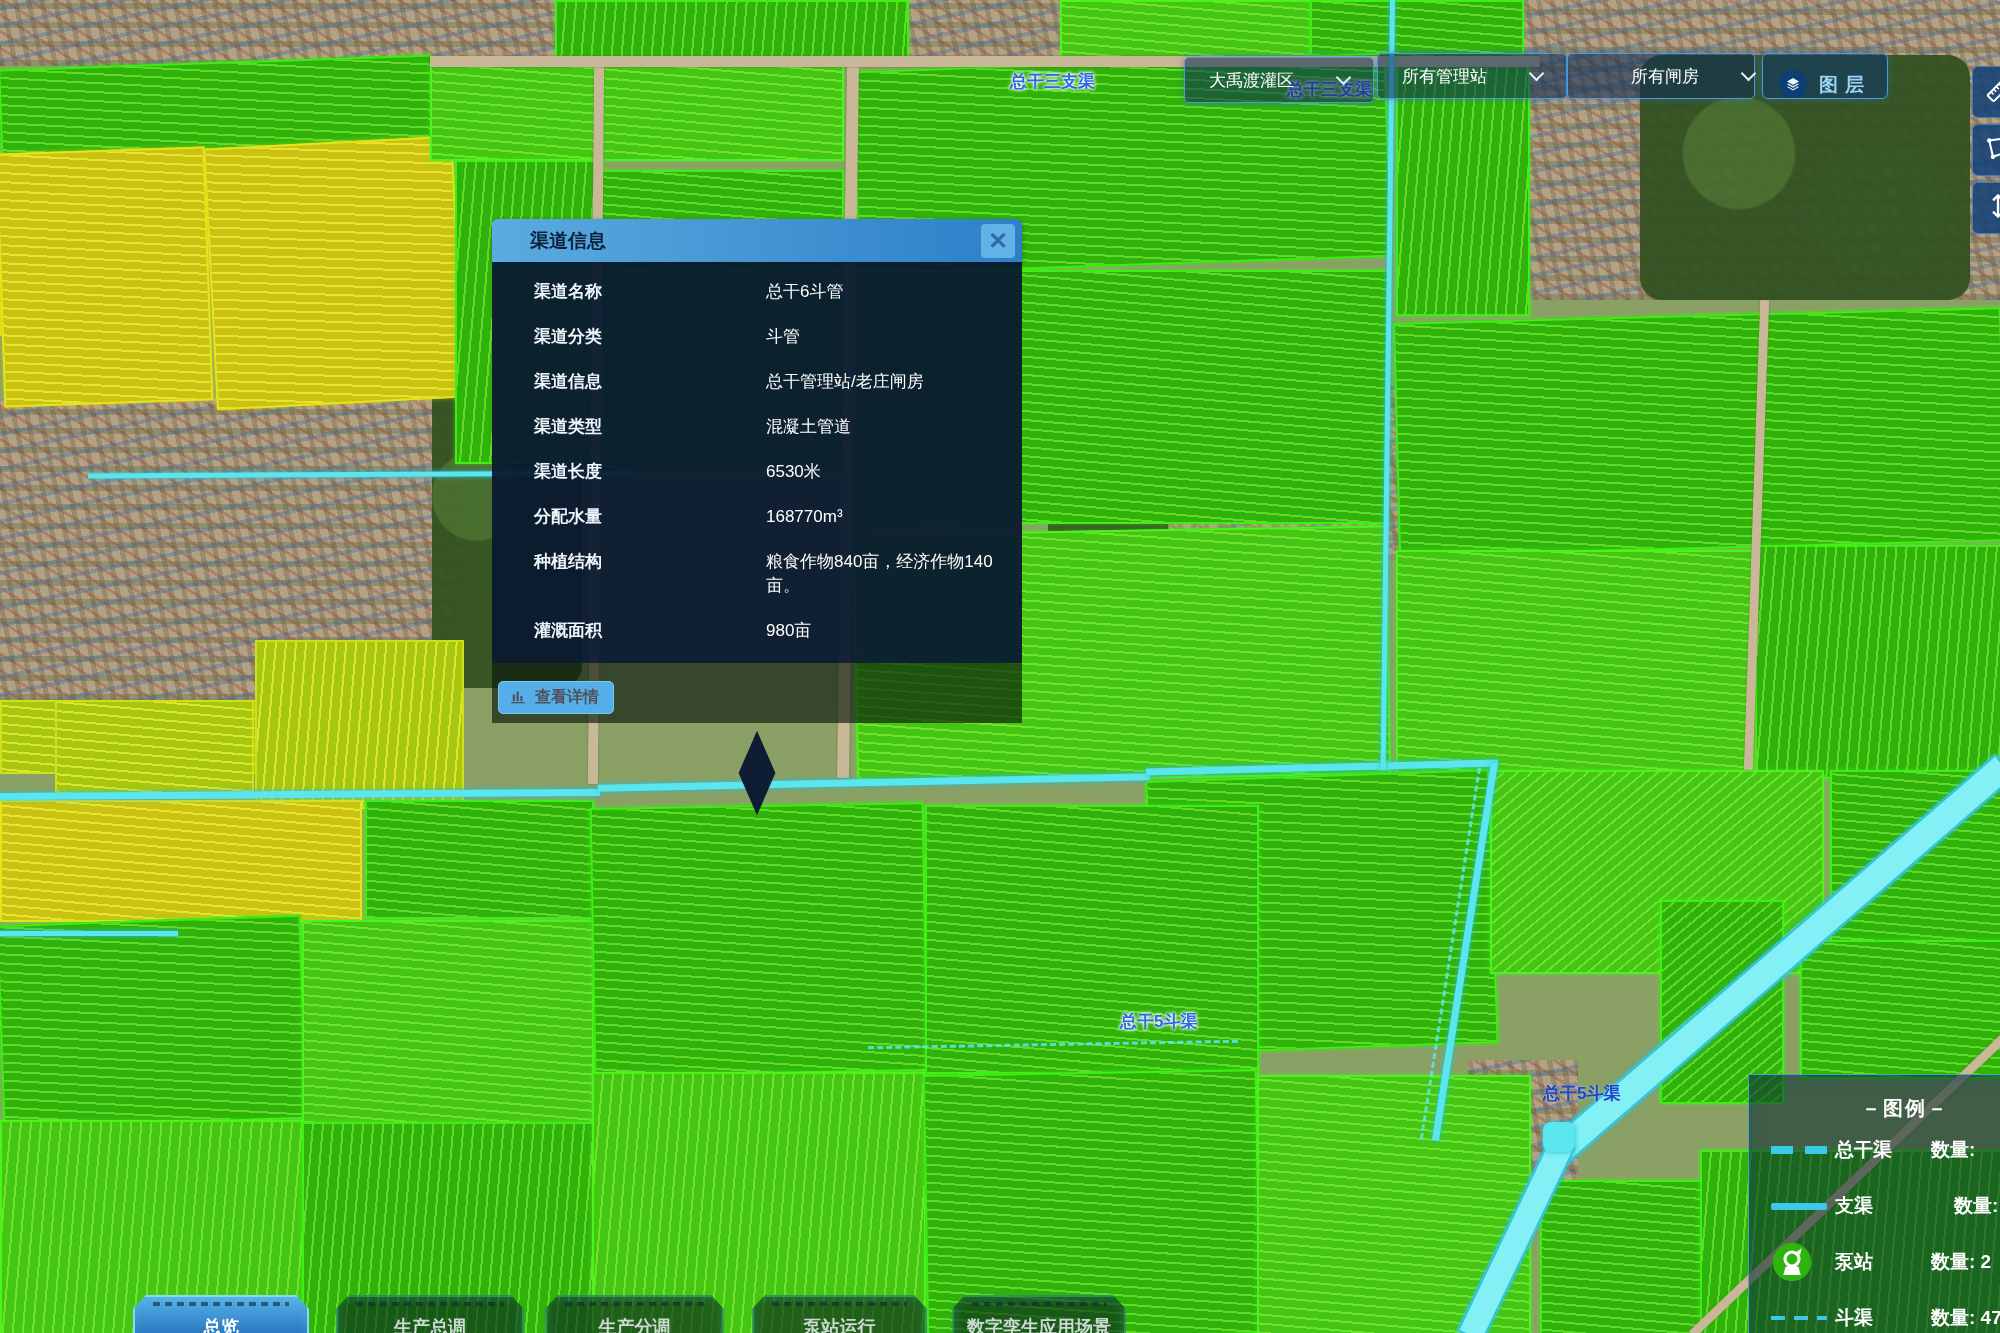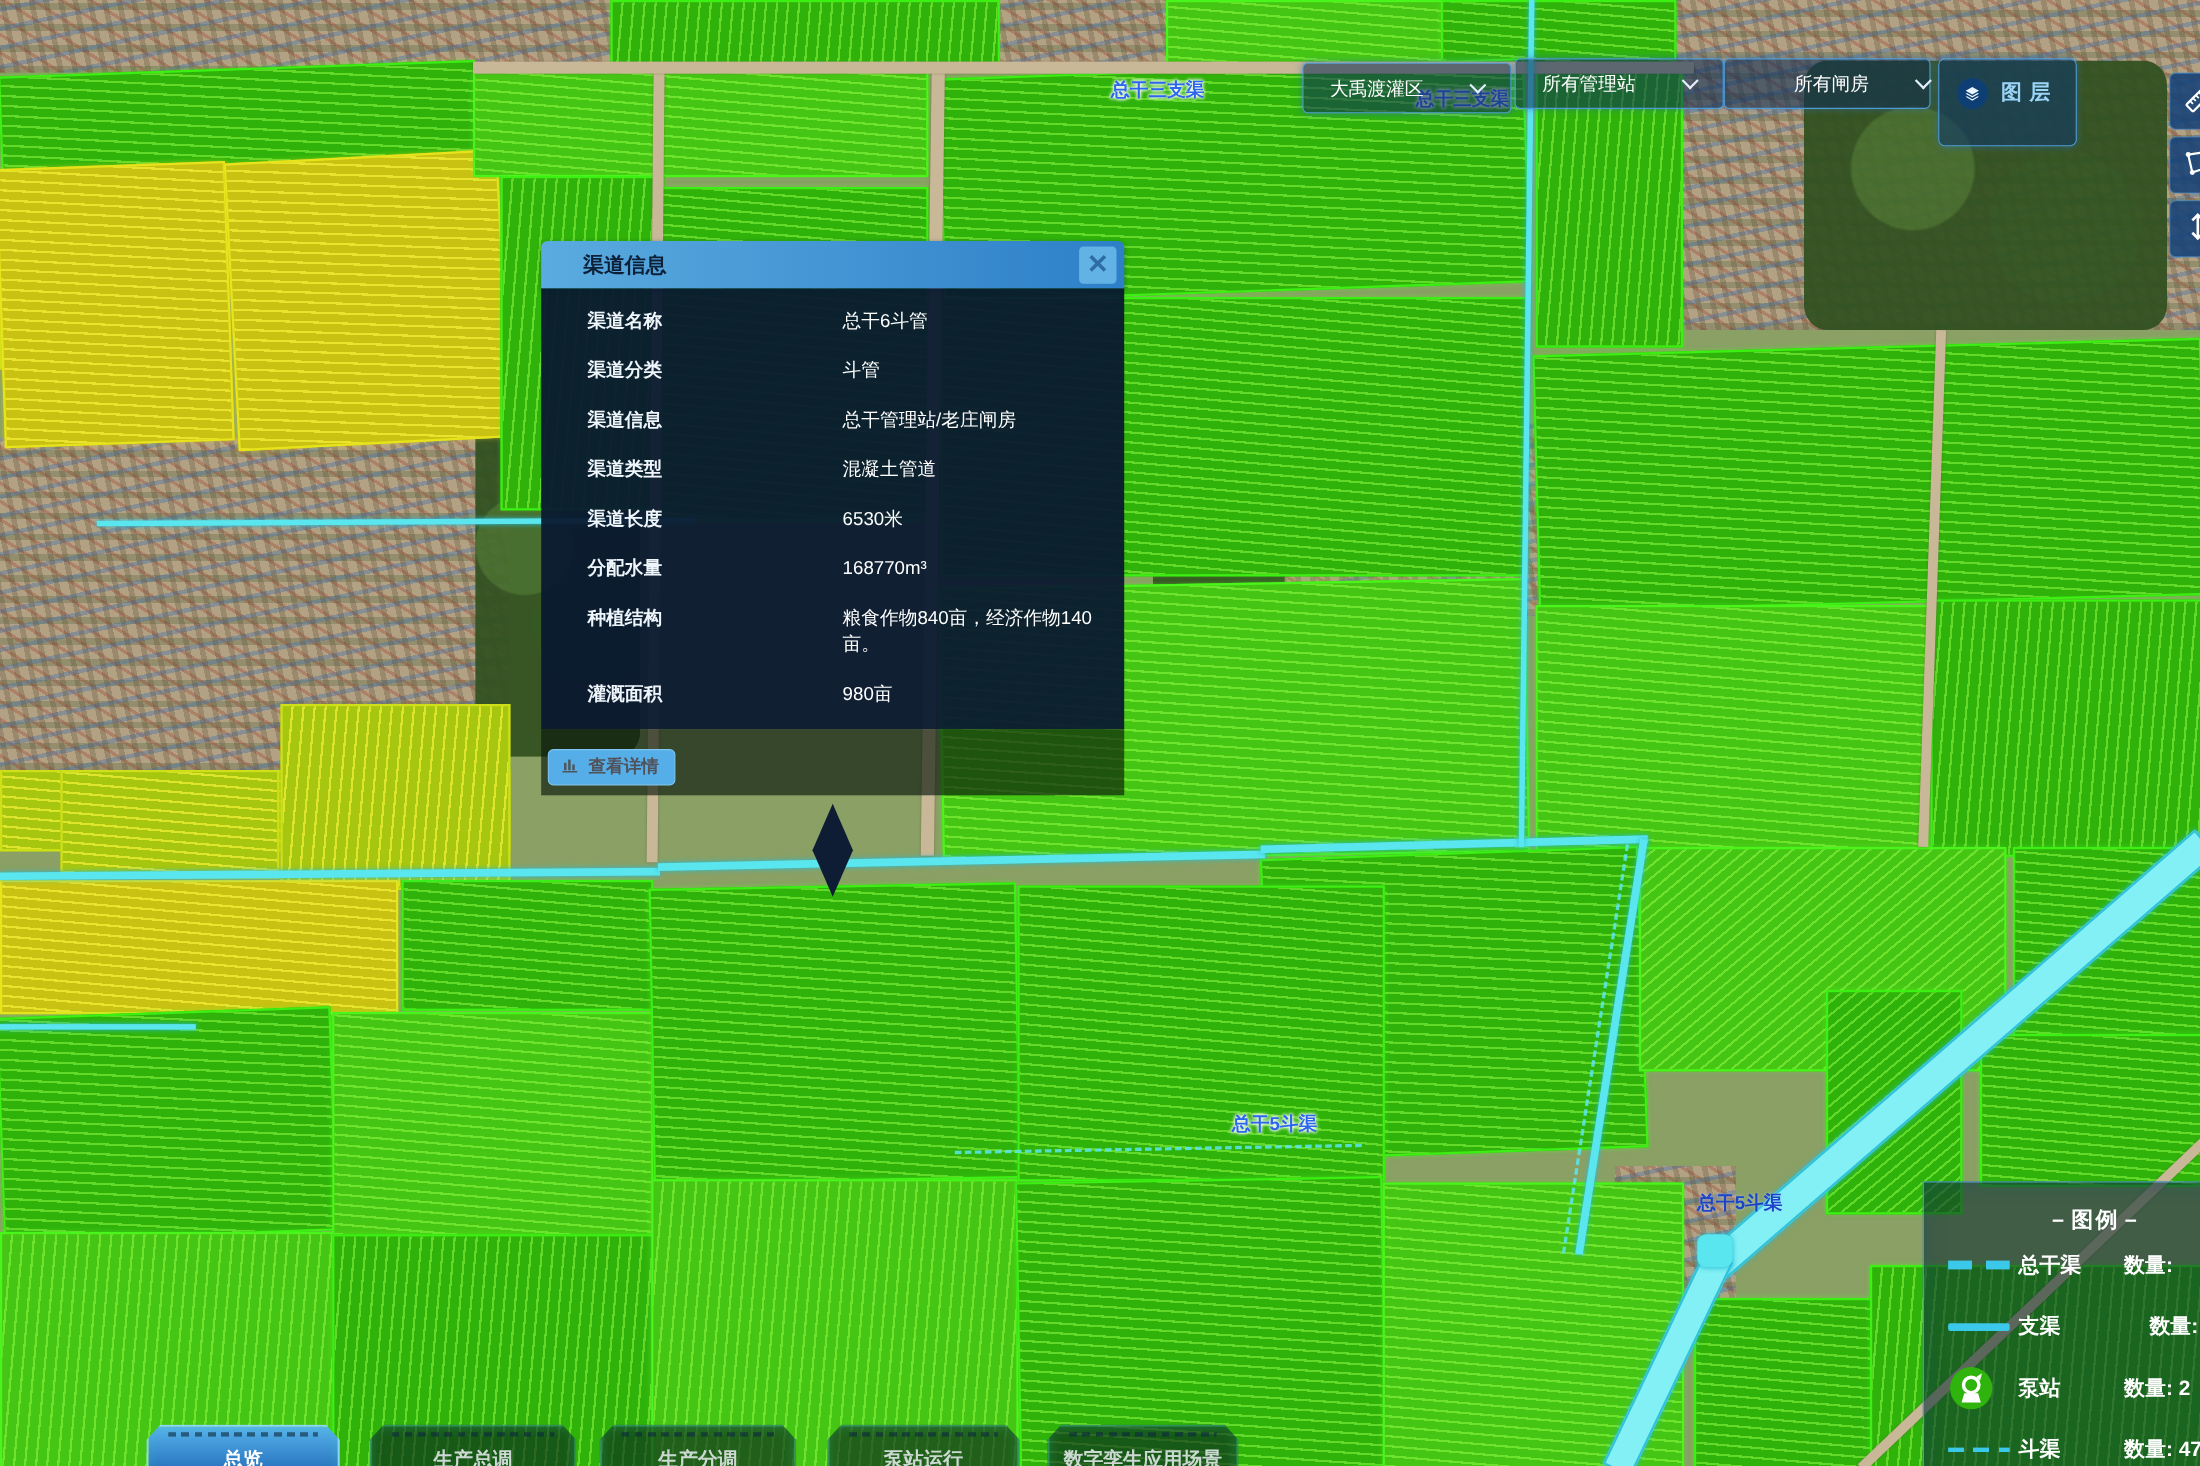--- a/index.html
+++ b/index.html
@@ -35,22 +35,22 @@
   .mlbl.dk{color:#1c44c8;text-shadow:0 0 3px rgba(190,215,255,.75);}
 
   
   .dd{position:absolute;z-index:40;height:44px;background:rgba(14,44,84,.58);
       border:1px solid #4f9bd6;border-radius:5px;color:#fff;font-size:17px;
       display:flex;align-items:center;justify-content:center;gap:44px;
       box-shadow:0 0 7px rgba(40,110,180,.55);cursor:pointer;}
   .chev{width:9px;height:9px;border-right:2px solid #e2effc;border-bottom:2px solid #e2effc;
         transform:rotate(45deg);margin-top:-5px;}
   .layerbtn{position:absolute;z-index:40;height:44px;background:rgba(16,56,104,.62);
-      border:1px solid #4f9bd6;border-radius:6px;display:flex;align-items:flex-start;
-      padding:17px 16px;gap:12px;cursor:pointer;box-shadow:0 0 7px rgba(40,110,180,.55);}
+      border:1px solid #4f9bd6;border-radius:6px;display:flex;align-items:flex-end;
+      padding:0 16px;gap:12px;cursor:pointer;box-shadow:0 0 7px rgba(40,110,180,.55);}
   .layerbtn .cir{width:28px;height:28px;border-radius:50%;background:#0e3f74;
       display:flex;align-items:center;justify-content:center;}
   .layerbtn .txt{color:#9bd4f6;font-size:19px;font-weight:700;letter-spacing:7px;}
   .toolbtn{position:absolute;z-index:40;width:50px;height:50px;background:rgba(22,66,120,.88);
       border:1px solid rgba(90,160,220,.6);border-radius:6px;display:flex;
       align-items:center;justify-content:center;cursor:pointer;}
 
   
   .popup{position:absolute;z-index:30;left:492px;top:219px;width:530px;}
   .pp-head{height:43px;background:linear-gradient(90deg,#5aabdf,#2d7fc8);

